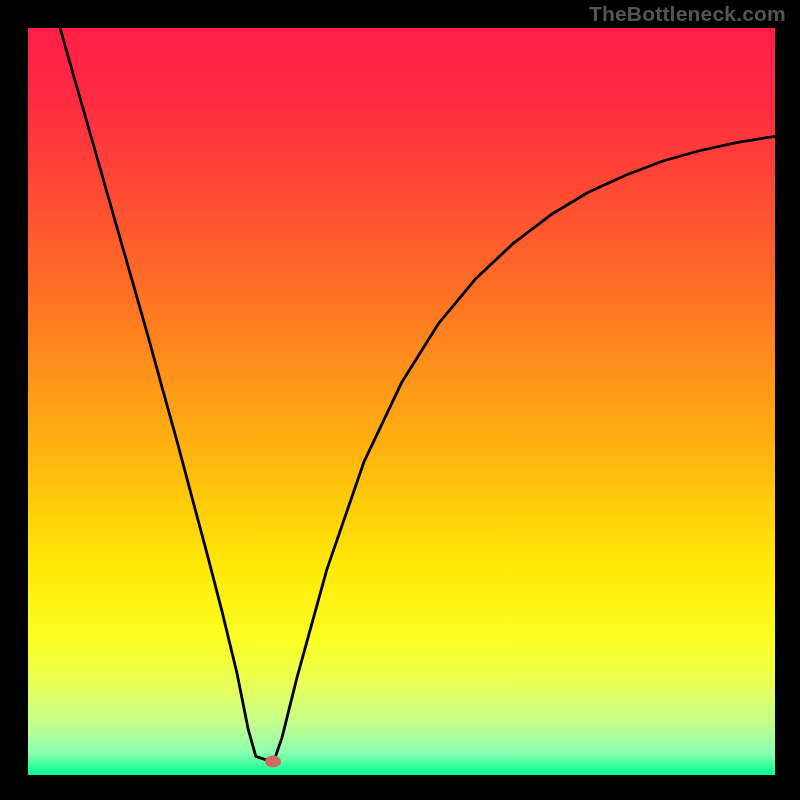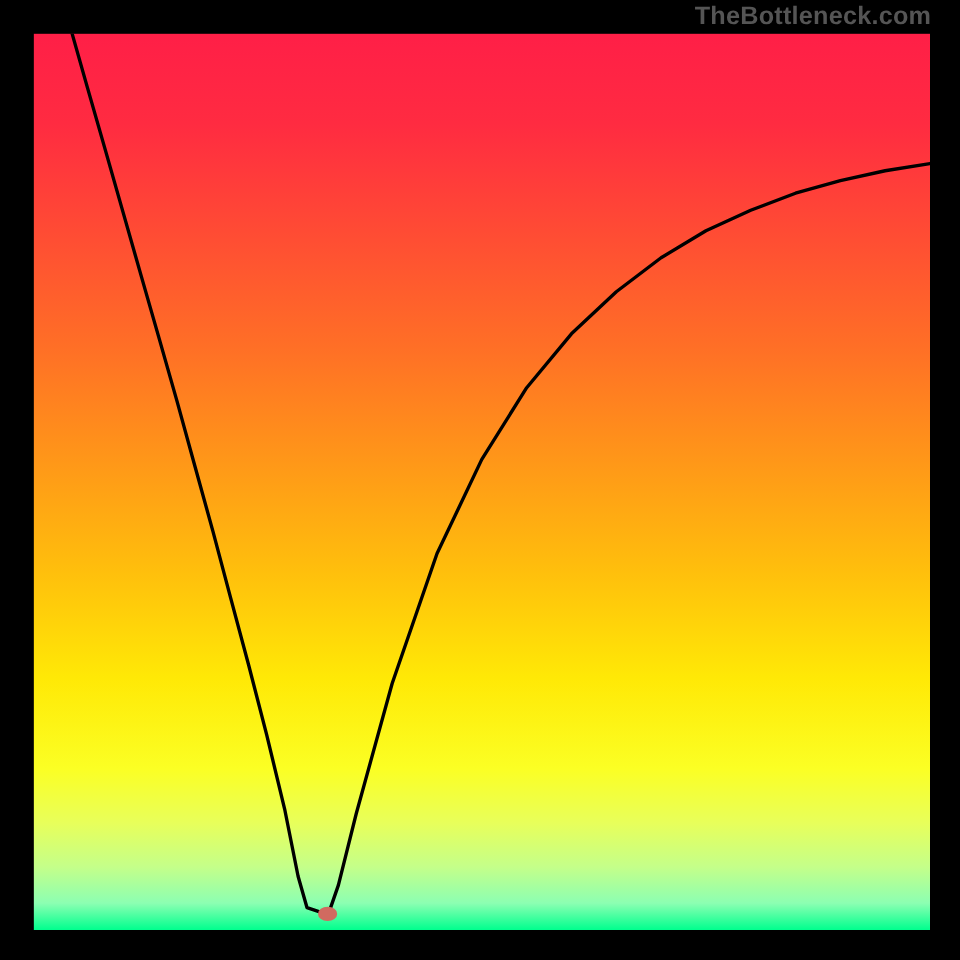--- a/index.html
+++ b/index.html
@@ -13,21 +13,21 @@
   }
   .frame {
     position: relative;
     width: 800px;
     height: 800px;
     background: #000;
   }
   .attribution {
     position: absolute;
     top: 2px;
-    right: 24px;
+    right: 14px;
     color: #555;
     font-size: 21px;
     font-weight: 600;
     letter-spacing: 0.2px;
   }
   .plot {
     position: absolute;
     left: 28px;
     top: 28px;
     width: 747px;

